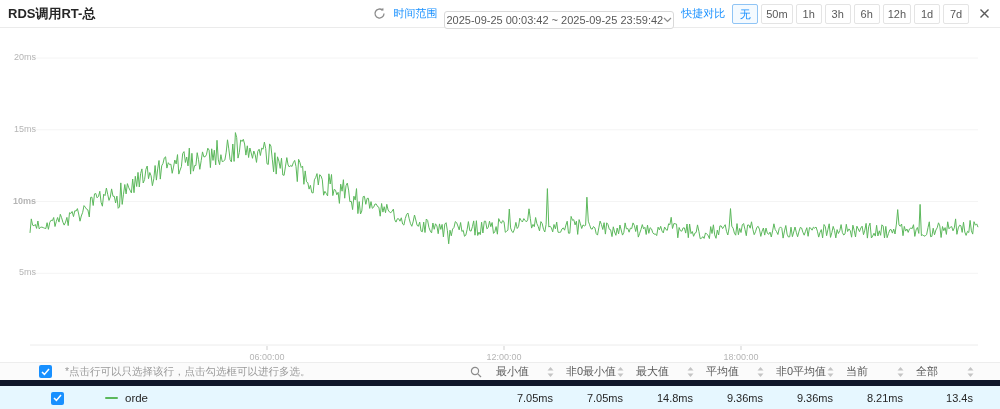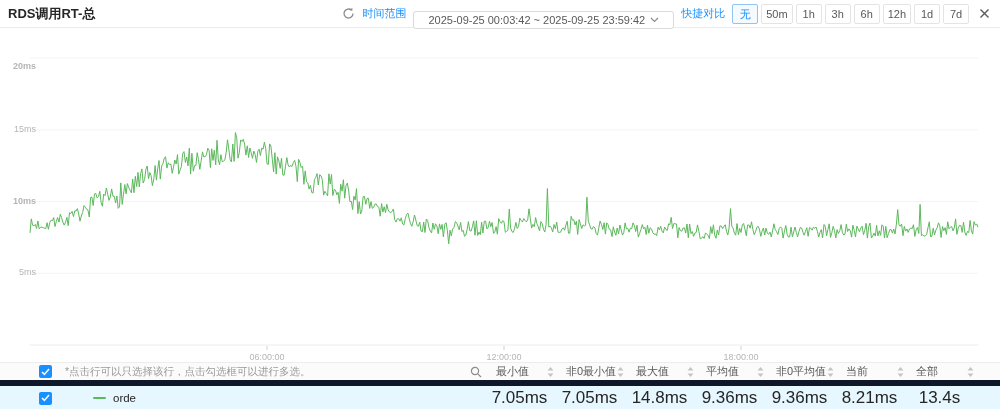--- a/index.html
+++ b/index.html
@@ -6,22 +6,22 @@
   body{margin:0;background:#fff;font-family:"Liberation Sans","DejaVu Sans",sans-serif;}
   .page{position:relative;width:1000px;height:409px;background:#fff;overflow:hidden;}
 
   
   .hdr{position:absolute;top:0;left:0;right:0;height:28px;border-bottom:1px solid #ebebeb;
        display:flex;align-items:center;justify-content:space-between;padding:0 10px 0 8px;background:#fff;}
   .title{font-size:13px;font-weight:bold;color:#262626;white-space:nowrap;}
   .hdr-right{display:flex;align-items:center;gap:7px;}
   .icon-btn{display:flex;align-items:center;justify-content:center;cursor:pointer;line-height:0;}
   .link{color:#1890ff;font-size:11px;cursor:pointer;white-space:nowrap;}
-  .date-input{display:flex;align-items:center;gap:5px;border:1px solid #d9d9d9;border-radius:3px;
-              padding:2px 14px;font-size:11px;color:#595959;white-space:nowrap;cursor:pointer;background:#fff;margin-top:12px;}
+  .date-input{display:flex;align-items:center;border:1px solid #d9d9d9;border-radius:3px;
+              padding:2px 1px;font-size:11px;color:#595959;white-space:nowrap;cursor:pointer;background:#fff;margin-top:12px;}
   .btn-group{display:flex;gap:3px;}
   .qbtn{border:1px solid #e4e4e4;background:#fff;border-radius:2px;font-size:11px;color:#595959;
         padding:2px 4px;min-width:26px;text-align:center;cursor:pointer;font-family:inherit;line-height:14px;}
   .qbtn.selected{color:#1890ff;border-color:#8fc4f5;background:#f4faff;}
 
   
   .chart{position:absolute;top:29px;left:0;width:1000px;height:333px;background:#fff;}
   .chart svg{position:absolute;left:0;top:0;}
   .axis-label{position:absolute;font-size:9px;color:#b5b5b5;white-space:nowrap;}
   .y-label{left:0;width:40px;text-align:right;padding-right:4px;}
@@ -30,24 +30,24 @@
   
   .ltable{position:absolute;left:0;right:0;bottom:0;height:47px;border-top:1px solid #ededed;background:#fff;}
   .lt-header{position:relative;height:23px;background:#fbfbfb;border-bottom:6px solid #0f172a;
              display:flex;align-items:center;padding-left:39px;}
   .hint{color:#9a9a9a;font-size:10.5px;margin-left:13px;white-space:nowrap;}
   .lt-right{position:absolute;right:24px;top:0;height:100%;display:flex;align-items:center;}
   .hcol{width:70px;display:flex;align-items:center;justify-content:space-between;
         padding:0 2px 0 10px;font-size:11px;color:#595959;cursor:pointer;white-space:nowrap;}
   .search{margin-right:4px;}
   .lt-row{position:relative;height:24px;background:#e6f7ff;display:flex;align-items:center;
-          padding-left:39px;cursor:pointer;}
+          padding-left:51px;cursor:pointer;}
   .series-dash{width:13px;height:2px;background:#5cb85c;margin-left:41px;border-radius:1px;flex:none;}
   .series-name{font-size:11.5px;color:#262626;margin-left:7px;}
-  .vcol{width:70px;text-align:center;font-size:17px;color:#262626;padding-right:3px;white-space:nowrap;}
+  .vcol{width:70px;text-align:right;font-size:11px;color:#262626;padding-right:3px;white-space:nowrap;}
   .checkbox{width:13px;height:13px;border-radius:2px;background:#1890ff;display:flex;
             align-items:center;justify-content:center;flex:none;cursor:pointer;line-height:0;}
 </style>
 </head>
 <body>
 
 <div class="page">
 
   <div class="hdr">
     <div class="title">RDS调用RT-总</div>
@@ -95,21 +95,21 @@
         <line x1="30" y1="29" x2="978" y2="29" stroke="#f4f4f4" stroke-width="1"></line>
         <line x1="267" y1="317" x2="267" y2="321" stroke="#cfcfcf" stroke-width="1"></line>
         <line x1="504" y1="317" x2="504" y2="321" stroke="#cfcfcf" stroke-width="1"></line>
         <line x1="741" y1="317" x2="741" y2="321" stroke="#cfcfcf" stroke-width="1"></line>
         <polyline points="30.0,203.9 31.3,189.9 32.6,196.2 34.0,196.8 35.3,195.4 36.6,199.4 37.9,192.0 39.2,199.9 40.5,198.3 41.9,198.1 43.2,198.6 44.5,199.2 45.8,199.6 47.1,193.7 48.4,200.3 49.8,193.3 51.1,191.2 52.4,191.7 53.7,188.5 55.0,197.5 56.3,192.5 57.6,188.5 59.0,193.1 60.3,185.3 61.6,188.7 62.9,193.2 64.2,196.1 65.6,193.1 66.9,188.4 68.2,196.6 69.5,183.7 70.8,184.5 72.1,182.5 73.5,187.6 74.8,181.8 76.1,182.0 77.4,179.6 78.7,185.0 80.0,192.2 81.3,187.0 82.7,183.3 84.0,176.6 85.3,178.2 86.6,180.2 87.9,180.9 89.3,188.0 90.6,168.4 91.9,168.2 93.2,176.5 94.5,164.9 95.8,164.5 97.1,168.8 98.5,167.4 99.8,162.3 101.1,173.3 102.4,177.2 103.7,165.2 105.0,166.6 106.4,159.0 107.7,165.3 109.0,171.4 110.3,168.0 111.6,159.9 113.0,167.3 114.3,167.3 115.6,174.0 116.9,167.1 118.2,179.3 119.5,177.9 120.8,153.9 122.2,175.4 123.5,165.2 124.8,155.5 126.1,164.9 127.4,154.6 128.8,158.8 130.1,161.3 131.4,163.9 132.7,150.0 134.0,163.7 135.3,147.3 136.7,157.5 138.0,143.4 139.3,158.0 140.6,144.6 141.9,139.9 143.2,154.0 144.6,150.5 145.9,140.4 147.2,137.0 148.5,149.7 149.8,143.5 151.1,146.8 152.4,156.7 153.8,149.8 155.1,136.5 156.4,151.1 157.7,139.9 159.0,131.5 160.3,150.1 161.7,136.8 163.0,134.4 164.3,128.9 165.6,127.8 166.9,139.1 168.3,133.7 169.6,135.6 170.9,135.2 172.2,144.3 173.5,138.1 174.8,131.0 176.2,135.0 177.5,125.6 178.8,145.1 180.1,141.0 181.4,137.6 182.7,124.5 184.0,122.6 185.4,133.5 186.7,128.0 188.0,136.9 189.3,119.1 190.6,145.1 191.9,124.3 193.3,142.2 194.6,136.6 195.9,136.5 197.2,123.7 198.5,130.7 199.8,140.3 201.2,131.7 202.5,122.9 203.8,127.8 205.1,127.8 206.4,125.8 207.8,119.2 209.1,121.1 210.4,138.6 211.7,119.8 213.0,131.4 214.3,121.2 215.7,135.9 217.0,111.3 218.3,130.9 219.6,135.7 220.9,125.7 222.2,132.6 223.6,132.1 224.9,130.9 226.2,123.2 227.5,110.8 228.8,119.9 230.1,130.6 231.4,132.9 232.8,115.0 234.1,132.4 235.4,103.6 236.7,108.6 238.0,129.1 239.3,123.6 240.7,110.9 242.0,112.5 243.3,110.3 244.6,115.0 245.9,126.1 247.3,116.8 248.6,128.5 249.9,119.0 251.2,124.0 252.5,129.3 253.8,122.0 255.2,125.8 256.5,133.4 257.8,122.3 259.1,120.2 260.4,126.5 261.7,119.1 263.1,120.2 264.4,113.1 265.7,119.5 267.0,134.8 268.3,135.4 269.6,114.9 270.9,117.0 272.3,130.2 273.6,142.8 274.9,123.7 276.2,145.1 277.5,127.8 278.9,132.1 280.2,139.4 281.5,129.2 282.8,146.0 284.1,146.3 285.4,137.9 286.8,128.6 288.1,136.0 289.4,138.0 290.7,136.4 292.0,137.5 293.3,133.7 294.7,131.4 296.0,137.6 297.3,152.6 298.6,130.3 299.9,133.4 301.2,138.5 302.6,137.1 303.9,155.3 305.2,141.9 306.5,152.8 307.8,153.7 309.1,160.1 310.4,156.3 311.8,163.6 313.1,164.0 314.4,150.8 315.7,148.5 317.0,144.6 318.3,156.0 319.7,145.7 321.0,146.9 322.3,150.7 323.6,166.2 324.9,162.3 326.3,164.5 327.6,166.9 328.9,144.8 330.2,155.0 331.5,145.5 332.8,166.6 334.2,160.4 335.5,161.2 336.8,165.8 338.1,163.3 339.4,174.4 340.7,155.2 342.1,162.2 343.4,150.7 344.7,169.2 346.0,156.7 347.3,154.1 348.6,161.1 349.9,172.7 351.3,172.3 352.6,180.6 353.9,167.2 355.2,171.1 356.5,159.6 357.9,184.6 359.2,172.6 360.5,185.0 361.8,182.0 363.1,167.7 364.4,167.3 365.8,175.3 367.1,169.4 368.4,169.3 369.7,179.4 371.0,172.6 372.3,179.3 373.6,178.3 375.0,175.0 376.3,175.1 377.6,177.6 378.9,178.3 380.2,187.2 381.6,174.5 382.9,183.1 384.2,177.7 385.5,183.7 386.8,175.3 388.1,181.0 389.4,182.9 390.8,183.8 392.1,182.1 393.4,180.1 394.7,190.7 396.0,193.1 397.4,189.7 398.7,189.8 400.0,192.2 401.3,188.8 402.6,195.0 403.9,196.1 405.3,189.5 406.6,185.4 407.9,184.0 409.2,189.8 410.5,194.7 411.8,197.3 413.1,192.9 414.5,186.0 415.8,191.0 417.1,196.3 418.4,197.3 419.7,193.1 421.1,202.2 422.4,202.7 423.7,193.1 425.0,203.5 426.3,190.0 427.6,191.4 428.9,198.3 430.3,202.1 431.6,203.9 432.9,194.0 434.2,200.3 435.5,194.8 436.9,196.9 438.2,204.7 439.5,194.9 440.8,200.4 442.1,195.4 443.4,207.9 444.8,195.1 446.1,193.7 447.4,201.7 448.7,214.8 450.0,201.2 451.3,206.8 452.6,200.1 454.0,198.4 455.3,192.6 456.6,193.6 457.9,197.0 459.2,200.9 460.6,193.5 461.9,202.5 463.2,201.3 464.5,207.3 465.8,206.2 467.1,200.7 468.4,192.6 469.8,201.7 471.1,202.1 472.4,197.7 473.7,191.9 475.0,206.2 476.4,191.7 477.7,206.5 479.0,203.1 480.3,205.6 481.6,193.2 482.9,204.0 484.3,192.2 485.6,192.2 486.9,199.8 488.2,198.6 489.5,192.2 490.8,197.7 492.1,193.5 493.5,204.4 494.8,202.9 496.1,197.6 497.4,205.2 498.7,189.6 500.1,192.7 501.4,194.3 502.7,191.5 504.0,192.7 505.3,203.3 506.6,202.3 507.9,201.2 509.3,180.0 510.6,198.9 511.9,202.5 513.2,203.5 514.5,199.8 515.9,193.4 517.2,199.5 518.5,197.6 519.8,189.2 521.1,191.4 522.4,193.0 523.8,189.6 525.1,191.4 526.4,192.9 527.7,190.8 529.0,179.8 530.3,189.3 531.6,199.1 533.0,195.4 534.3,197.7 535.6,188.5 536.9,194.7 538.2,197.5 539.5,201.9 540.9,192.6 542.2,194.5 543.5,200.4 544.8,203.0 546.1,195.4 547.4,159.6 548.8,198.0 550.1,197.2 551.4,198.9 552.7,202.9 554.0,195.5 555.4,199.8 556.7,193.1 558.0,203.2 559.3,203.4 560.6,203.2 561.9,200.0 563.3,198.9 564.6,201.2 565.9,196.1 567.2,192.2 568.5,204.2 569.8,204.2 571.1,187.4 572.5,191.3 573.8,190.7 575.1,195.9 576.4,192.2 577.7,205.4 579.1,190.6 580.4,194.8 581.7,199.5 583.0,195.9 584.3,196.9 585.6,196.3 586.9,168.2 588.3,192.2 589.6,195.8 590.9,199.7 592.2,200.1 593.5,197.5 594.9,198.9 596.2,204.6 597.5,206.1 598.8,198.9 600.1,192.1 601.4,195.4 602.8,200.5 604.1,193.7 605.4,205.1 606.7,193.8 608.0,195.6 609.3,200.3 610.6,200.7 612.0,207.6 613.3,197.8 614.6,203.0 615.9,206.3 617.2,199.0 618.6,204.9 619.9,196.0 621.2,201.0 622.5,206.1 623.8,203.5 625.1,193.9 626.4,199.8 627.8,199.5 629.1,203.2 630.4,199.1 631.7,199.6 633.0,193.9 634.4,196.5 635.7,202.5 637.0,196.2 638.3,208.1 639.6,204.5 640.9,200.7 642.3,195.6 643.6,199.8 644.9,198.3 646.2,205.5 647.5,196.1 648.8,204.3 650.1,198.7 651.5,199.9 652.8,203.8 654.1,205.2 655.4,204.9 656.7,206.6 658.1,198.2 659.4,200.9 660.7,197.3 662.0,202.1 663.3,203.9 664.6,198.0 666.0,200.6 667.3,201.3 668.6,194.8 669.9,195.6 671.2,188.3 672.5,199.5 673.9,194.5 675.2,194.8 676.5,195.1 677.8,208.8 679.1,198.5 680.4,201.7 681.8,202.2 683.1,198.9 684.4,198.9 685.7,204.1 687.0,195.0 688.3,208.7 689.6,195.0 691.0,204.6 692.3,202.5 693.6,207.3 694.9,204.1 696.2,203.4 697.5,195.9 698.9,202.4 700.2,209.7 701.5,209.3 702.8,207.6 704.1,209.4 705.5,203.9 706.8,205.2 708.1,206.3 709.4,209.6 710.7,197.6 712.0,204.5 713.4,195.8 714.7,205.9 716.0,209.3 717.3,201.1 718.6,206.0 719.9,196.9 721.3,197.0 722.6,199.6 723.9,197.6 725.2,195.7 726.5,202.3 727.8,206.0 729.1,198.9 730.5,179.6 731.8,197.2 733.1,199.2 734.4,204.1 735.7,206.2 737.0,194.6 738.4,205.7 739.7,199.4 741.0,203.5 742.3,195.8 743.6,194.5 745.0,200.6 746.3,206.7 747.6,196.0 748.9,196.0 750.2,199.2 751.5,192.8 752.9,200.5 754.2,205.7 755.5,202.8 756.8,198.4 758.1,197.3 759.4,200.1 760.8,207.4 762.1,202.2 763.4,199.0 764.7,206.1 766.0,199.1 767.3,204.0 768.6,205.4 770.0,203.1 771.3,208.0 772.6,201.9 773.9,194.8 775.2,200.5 776.5,202.5 777.9,205.5 779.2,199.5 780.5,197.9 781.8,199.3 783.1,209.1 784.5,201.9 785.8,196.5 787.1,205.2 788.4,208.0 789.7,207.8 791.0,198.2 792.4,207.7 793.7,203.0 795.0,198.0 796.3,203.3 797.6,207.8 798.9,202.8 800.3,198.4 801.6,199.0 802.9,203.3 804.2,206.2 805.5,202.3 806.8,198.7 808.1,207.3 809.5,198.5 810.8,199.2 812.1,201.2 813.4,198.2 814.7,199.2 816.0,198.0 817.4,202.2 818.7,208.1 820.0,203.4 821.3,200.6 822.6,208.9 824.0,195.5 825.3,197.5 826.6,206.7 827.9,200.5 829.2,194.8 830.5,208.4 831.9,203.4 833.2,197.4 834.5,201.5 835.8,208.9 837.1,200.6 838.4,204.5 839.8,201.6 841.1,195.6 842.4,203.6 843.7,206.0 845.0,204.9 846.3,195.3 847.6,202.5 849.0,199.9 850.3,201.8 851.6,208.2 852.9,196.2 854.2,201.3 855.5,208.0 856.9,197.2 858.2,199.9 859.5,202.7 860.8,199.0 862.1,197.2 863.5,205.7 864.8,201.2 866.1,194.4 867.4,209.1 868.7,197.6 870.0,194.1 871.4,209.0 872.7,207.0 874.0,204.2 875.3,207.1 876.6,196.3 877.9,207.0 879.3,201.8 880.6,206.3 881.9,195.8 883.2,197.1 884.5,209.0 885.8,197.4 887.1,208.7 888.5,204.5 889.8,200.8 891.1,200.5 892.4,204.1 893.7,200.0 895.0,205.0 896.4,195.1 897.7,180.6 899.0,195.9 900.3,197.3 901.6,195.0 903.0,206.7 904.3,197.4 905.6,202.1 906.9,200.0 908.2,203.4 909.5,199.9 910.9,199.0 912.2,199.6 913.5,195.7 914.8,207.4 916.1,200.9 917.4,198.5 918.8,204.4 920.1,175.4 921.4,206.6 922.7,205.8 924.0,207.2 925.3,206.7 926.6,205.7 928.0,198.6 929.3,192.8 930.6,207.7 931.9,207.3 933.2,199.2 934.5,205.8 935.9,201.0 937.2,198.8 938.5,193.8 939.8,196.9 941.1,208.5 942.5,197.5 943.8,201.7 945.1,198.6 946.4,205.4 947.7,192.8 949.0,199.8 950.4,198.1 951.7,197.6 953.0,201.8 954.3,198.9 955.6,189.9 956.9,205.3 958.3,198.8 959.6,196.2 960.9,196.7 962.2,203.4 963.5,193.2 964.8,203.1 966.1,206.4 967.5,202.3 968.8,203.5 970.1,191.4 971.4,201.8 972.7,205.1 974.0,192.7 975.4,196.2 976.7,194.9 978.0,198.2" fill="none" stroke="#5cb85c" stroke-width="1"></polyline>
       </svg>
   <div class="axis-label y-label" style="top: 310px; margin-top: 31px;">0ms</div>
       <div class="axis-label y-label" style="top: 238.25px;">5ms</div>
       <div class="axis-label y-label" style="top: 166.5px; font-weight: bold;">10ms</div>
       <div class="axis-label y-label" style="top: 94.75px;">15ms</div>
-      <div class="axis-label y-label" style="top: 32px; font-weight: bold;">20ms</div>
+      <div class="axis-label y-label" style="top: 23px;">20ms</div>
       <div class="axis-label x-label" style="top: 323px; left: 267px;">06:00:00</div>
       <div class="axis-label x-label" style="top: 323px; left: 504px;">12:00:00</div>
       <div class="axis-label x-label" style="top: 323px; left: 741px;">18:00:00</div>
     </div>
 
   <div class="ltable">
     <div class="lt-header">
       <span class="checkbox">
         <svg width="9" height="8" viewBox="0 0 9 8">
             <path d="M1 4 L3.4 6.4 L8 1" fill="none" stroke="#fff" stroke-width="1.5"></path>

